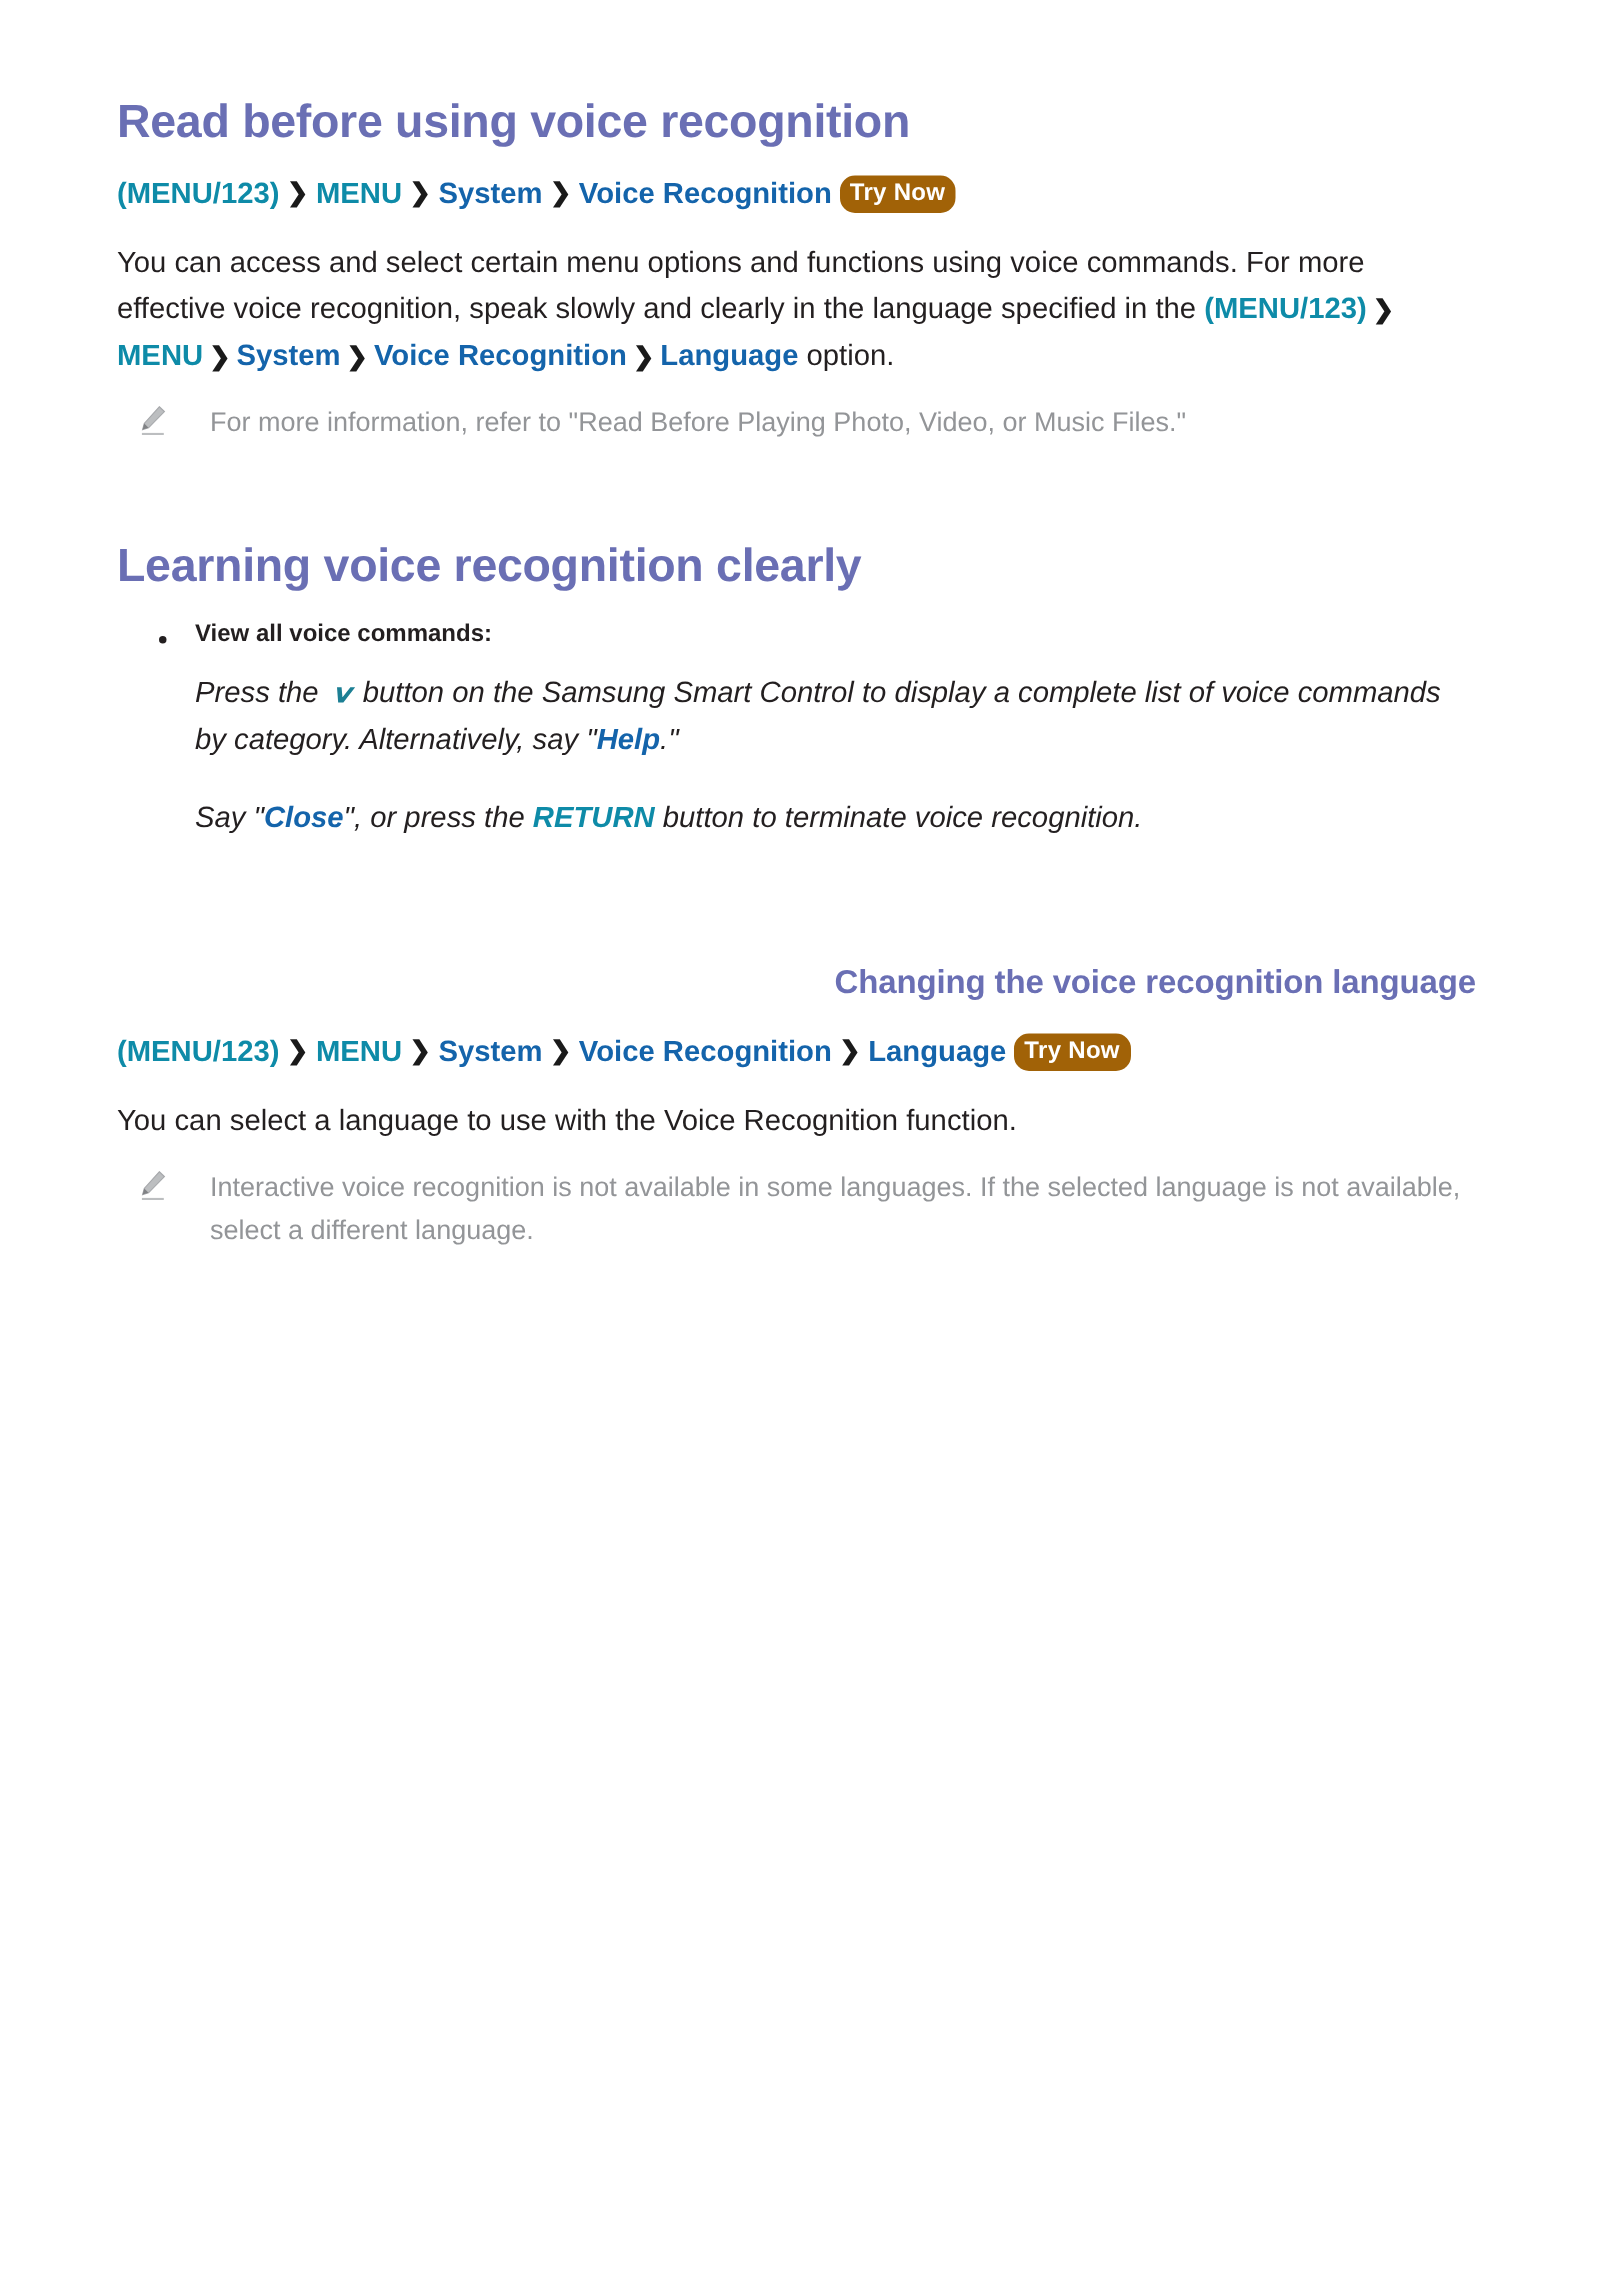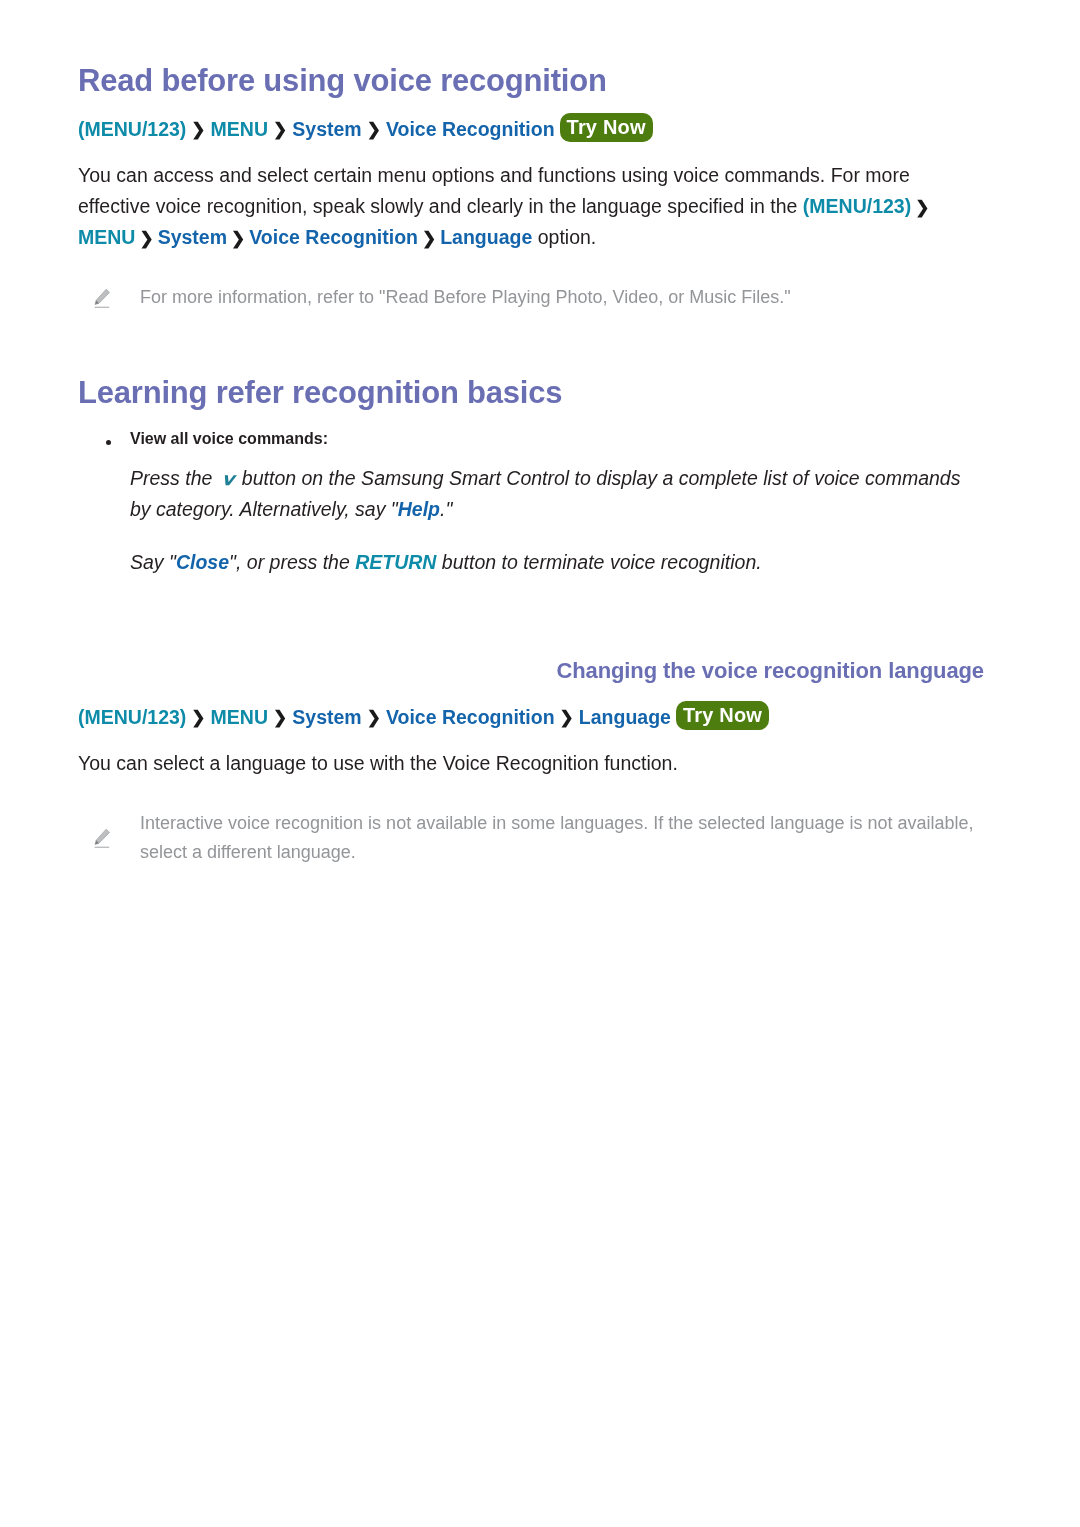--- a/index.html
+++ b/index.html
@@ -56,23 +56,23 @@
   .bc-sep {
     color: #1a1a1a;
     font-weight: bold;
     font-size: 17px;
     padding: 0 5px;
     position: relative;
     top: -1px;
   }
   .try-now {
     display: inline-block;
-    background: #4d7c0f;
+    background: #a16207;
     color: #ffffff;
-    font-size: 20px;
+    font-size: 16px;
     font-weight: bold;
     line-height: 1;
     padding: 4px 7px 5px 7px;
     border-radius: 10px;
     margin-left: 5px;
     position: relative;
     top: -2px;
     letter-spacing: 0.2px;
   }
 
@@ -100,22 +100,22 @@
     line-height: 1;
     transform: scaleX(1.15) scaleY(0.82);
     position: relative;
     top: 1px;
     padding: 0 2px;
   }
 
   
   .note {
     display: flex;
-    align-items: center;
-    margin: 30px 0 4px 0;
+    align-items: flex-start;
+    margin: 14px 0 4px 0;
     max-width: 960px;
   }
   .note-icon {
     flex: 0 0 auto;
     width: 20px;
     height: 22px;
     margin: 3px 28px 0 14px;
   }
   .note-text {
     font-size: 18px;
@@ -184,21 +184,21 @@
         </svg>
       </span>
       <span class="note-text">For more information, refer to "Read Before Playing Photo, Video, or Music Files."</span>
     </div>
   </section>
 
   <div class="sec-spacer-lg"></div>
 
   <section>
 
-    <h1 class="doc-h1">Learning refer recognition basics</h1>
+    <h1 class="doc-h1">Learning voice recognition clearly</h1>
 
     <ul class="blist">
       <li class="bullet">View all voice commands:</li>
     </ul>
 
     <p class="sub-para"><span>Press the </span><span class="vchev">∨</span><span> button on the Samsung Smart Control to display a complete list of voice commands by category. Alternatively, say "</span><span class="inline-blue">Help</span><span>."</span></p>
 
 
     <p class="sub-para"><span>Say "</span><span class="inline-blue">Close</span><span>", or press the </span><span class="inline-teal">RETURN</span><span> button to terminate voice recognition.</span></p>
 

